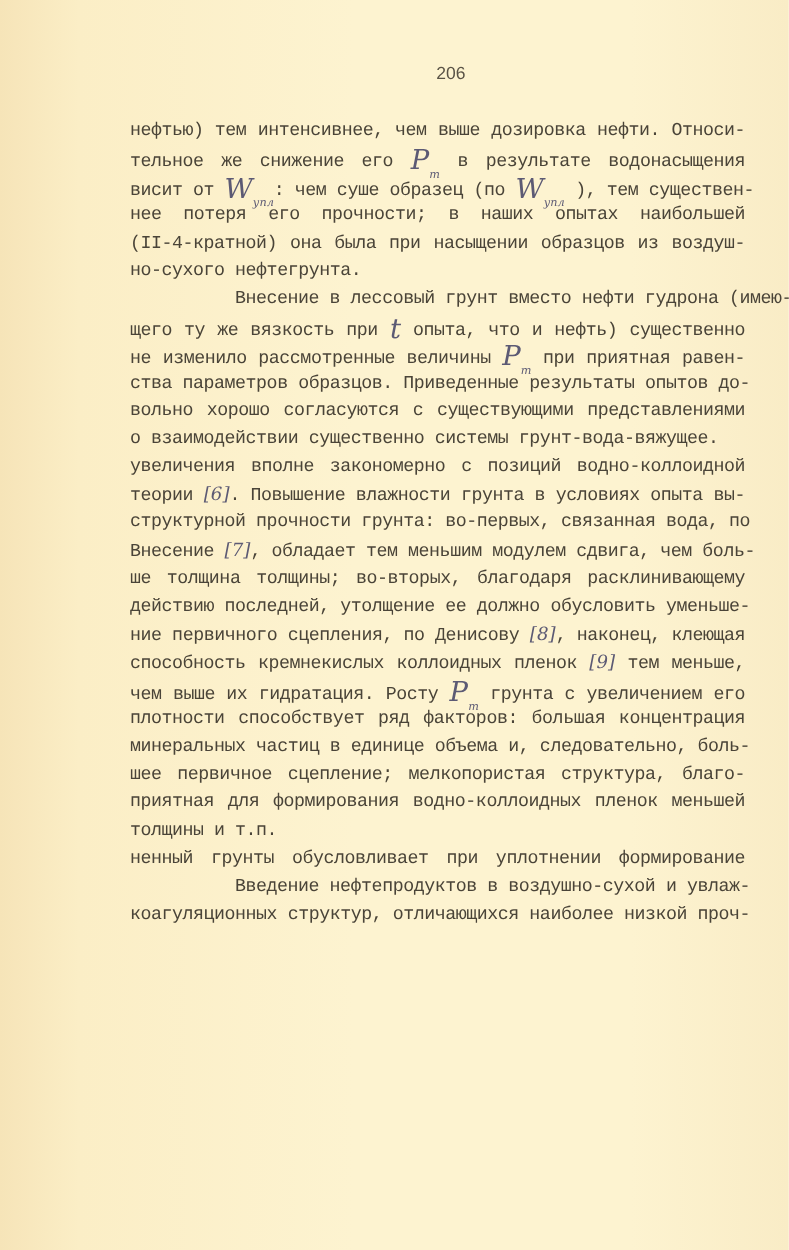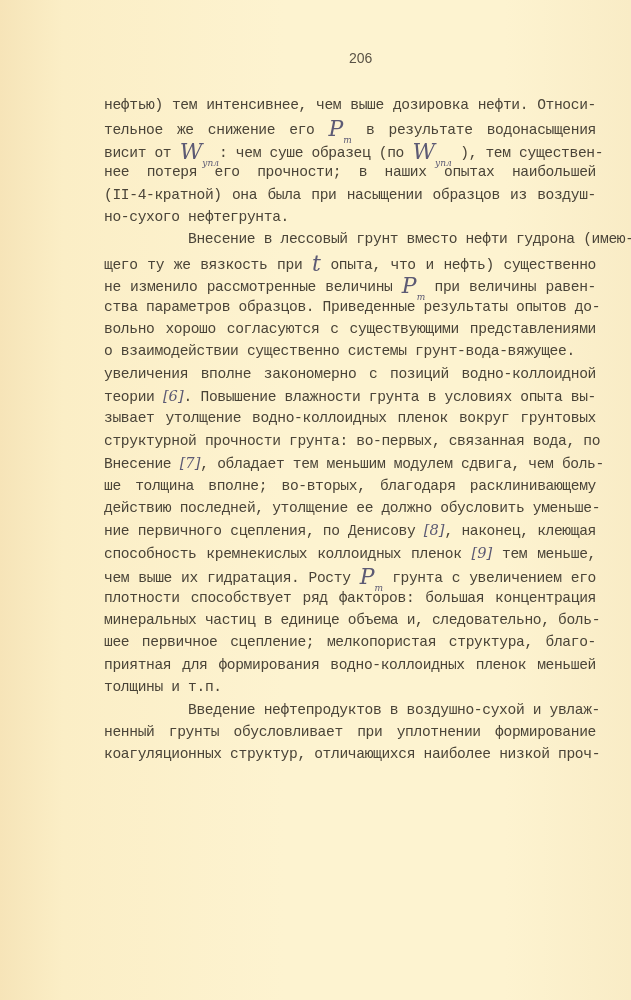--- a/index.html
+++ b/index.html
@@ -44,40 +44,39 @@
       <div class="line"><span>нефтью) тем интенсивнее, чем выше дозировка нефти. Относи-</span></div>
       <div class="line"><span>тельное же снижение его </span><span><span class="sym">P</span><span class="sub">m</span></span><span>  в результате водонасыщения</span></div>
       <div class="line"><span>висит от </span><span><span class="sym">W</span><span class="sub">упл</span></span><span>: чем суше образец (по </span><span><span class="sym">W</span><span class="sub">упл</span></span><span> ), тем существен-</span></div>
       <div class="line"><span>нее потеря его прочности; в наших опытах наибольшей</span></div>
       <div class="line"><span>(II-4-кратной) она была при насыщении образцов из воздуш-</span></div>
       <div class="line last"><span>но-сухого нефтегрунта.</span></div>
     </div>
     <div>
       <div class="line indent"><span>Внесение в лессовый грунт вместо нефти гудрона (имею-</span></div>
       <div class="line"><span>щего ту же вязкость при </span><span><span class="sym">t</span></span><span>  опыта, что и нефть) существенно</span></div>
-      <div class="line"><span>не изменило рассмотренные величины </span><span><span class="sym">P</span><span class="sub">m</span></span><span> при величины равен-</span></div>
+      <div class="line"><span>не изменило рассмотренные величины </span><span><span class="sym">P</span><span class="sub">m</span></span><span> при приятная равен-</span></div>
       <div class="line"><span>ства параметров образцов. Приведенные результаты опытов до-</span></div>
       <div class="line"><span>вольно хорошо согласуются с существующими представлениями</span></div>
       <div class="line last"><span>о взаимодействии существенно системы грунт-вода-вяжущее.</span></div>
     </div>
     <div>
       <div class="line"><span>увеличения вполне закономерно с позиций водно-коллоидной</span></div>
       <div class="line"><span>теории </span><span class="ref">[6]</span><span>. Повышение влажности грунта в условиях опыта вы-</span></div>
-      <div class="line"><span>зывает утолщение водно-коллоидных пленок вокруг грунтовых</span></div>
       <div class="line"><span>структурной прочности грунта: во-первых, связанная вода, по</span></div>
       <div class="line"><span>Внесение </span><span class="ref">[7]</span><span>, обладает тем меньшим модулем сдвига, чем боль-</span></div>
-      <div class="line"><span>ше толщина вполне; во-вторых, благодаря расклинивающему</span></div>
+      <div class="line"><span>ше толщина толщины; во-вторых, благодаря расклинивающему</span></div>
       <div class="line"><span>действию последней, утолщение ее должно обусловить уменьше-</span></div>
       <div class="line"><span>ние первичного сцепления, по Денисову </span><span class="ref">[8]</span><span>, наконец, клеющая</span></div>
       <div class="line"><span>способность кремнекислых коллоидных пленок </span><span class="ref">[9]</span><span> тем меньше,</span></div>
       <div class="line"><span>чем выше их гидратация. Росту </span><span><span class="sym">P</span><span class="sub">m</span></span><span> грунта с увеличением его</span></div>
       <div class="line"><span>плотности способствует ряд факторов: большая концентрация</span></div>
       <div class="line"><span>минеральных частиц в единице объема и, следовательно, боль-</span></div>
       <div class="line"><span>шее первичное сцепление; мелкопористая структура, благо-</span></div>
       <div class="line"><span>приятная для формирования водно-коллоидных пленок меньшей</span></div>
       <div class="line last"><span>толщины и т.п.</span></div>
     </div>
     <div>
+      <div class="line"><span>ненный грунты обусловливает при уплотнении формирование</span></div>
       <div class="line indent"><span>Введение нефтепродуктов в воздушно-сухой и увлаж-</span></div>
-      <div class="line"><span>ненный грунты обусловливает при уплотнении формирование</span></div>
       <div class="line last"><span>коагуляционных структур, отличающихся наиболее низкой проч-</span></div>
     </div>
   </div>
 
 </body></html>

